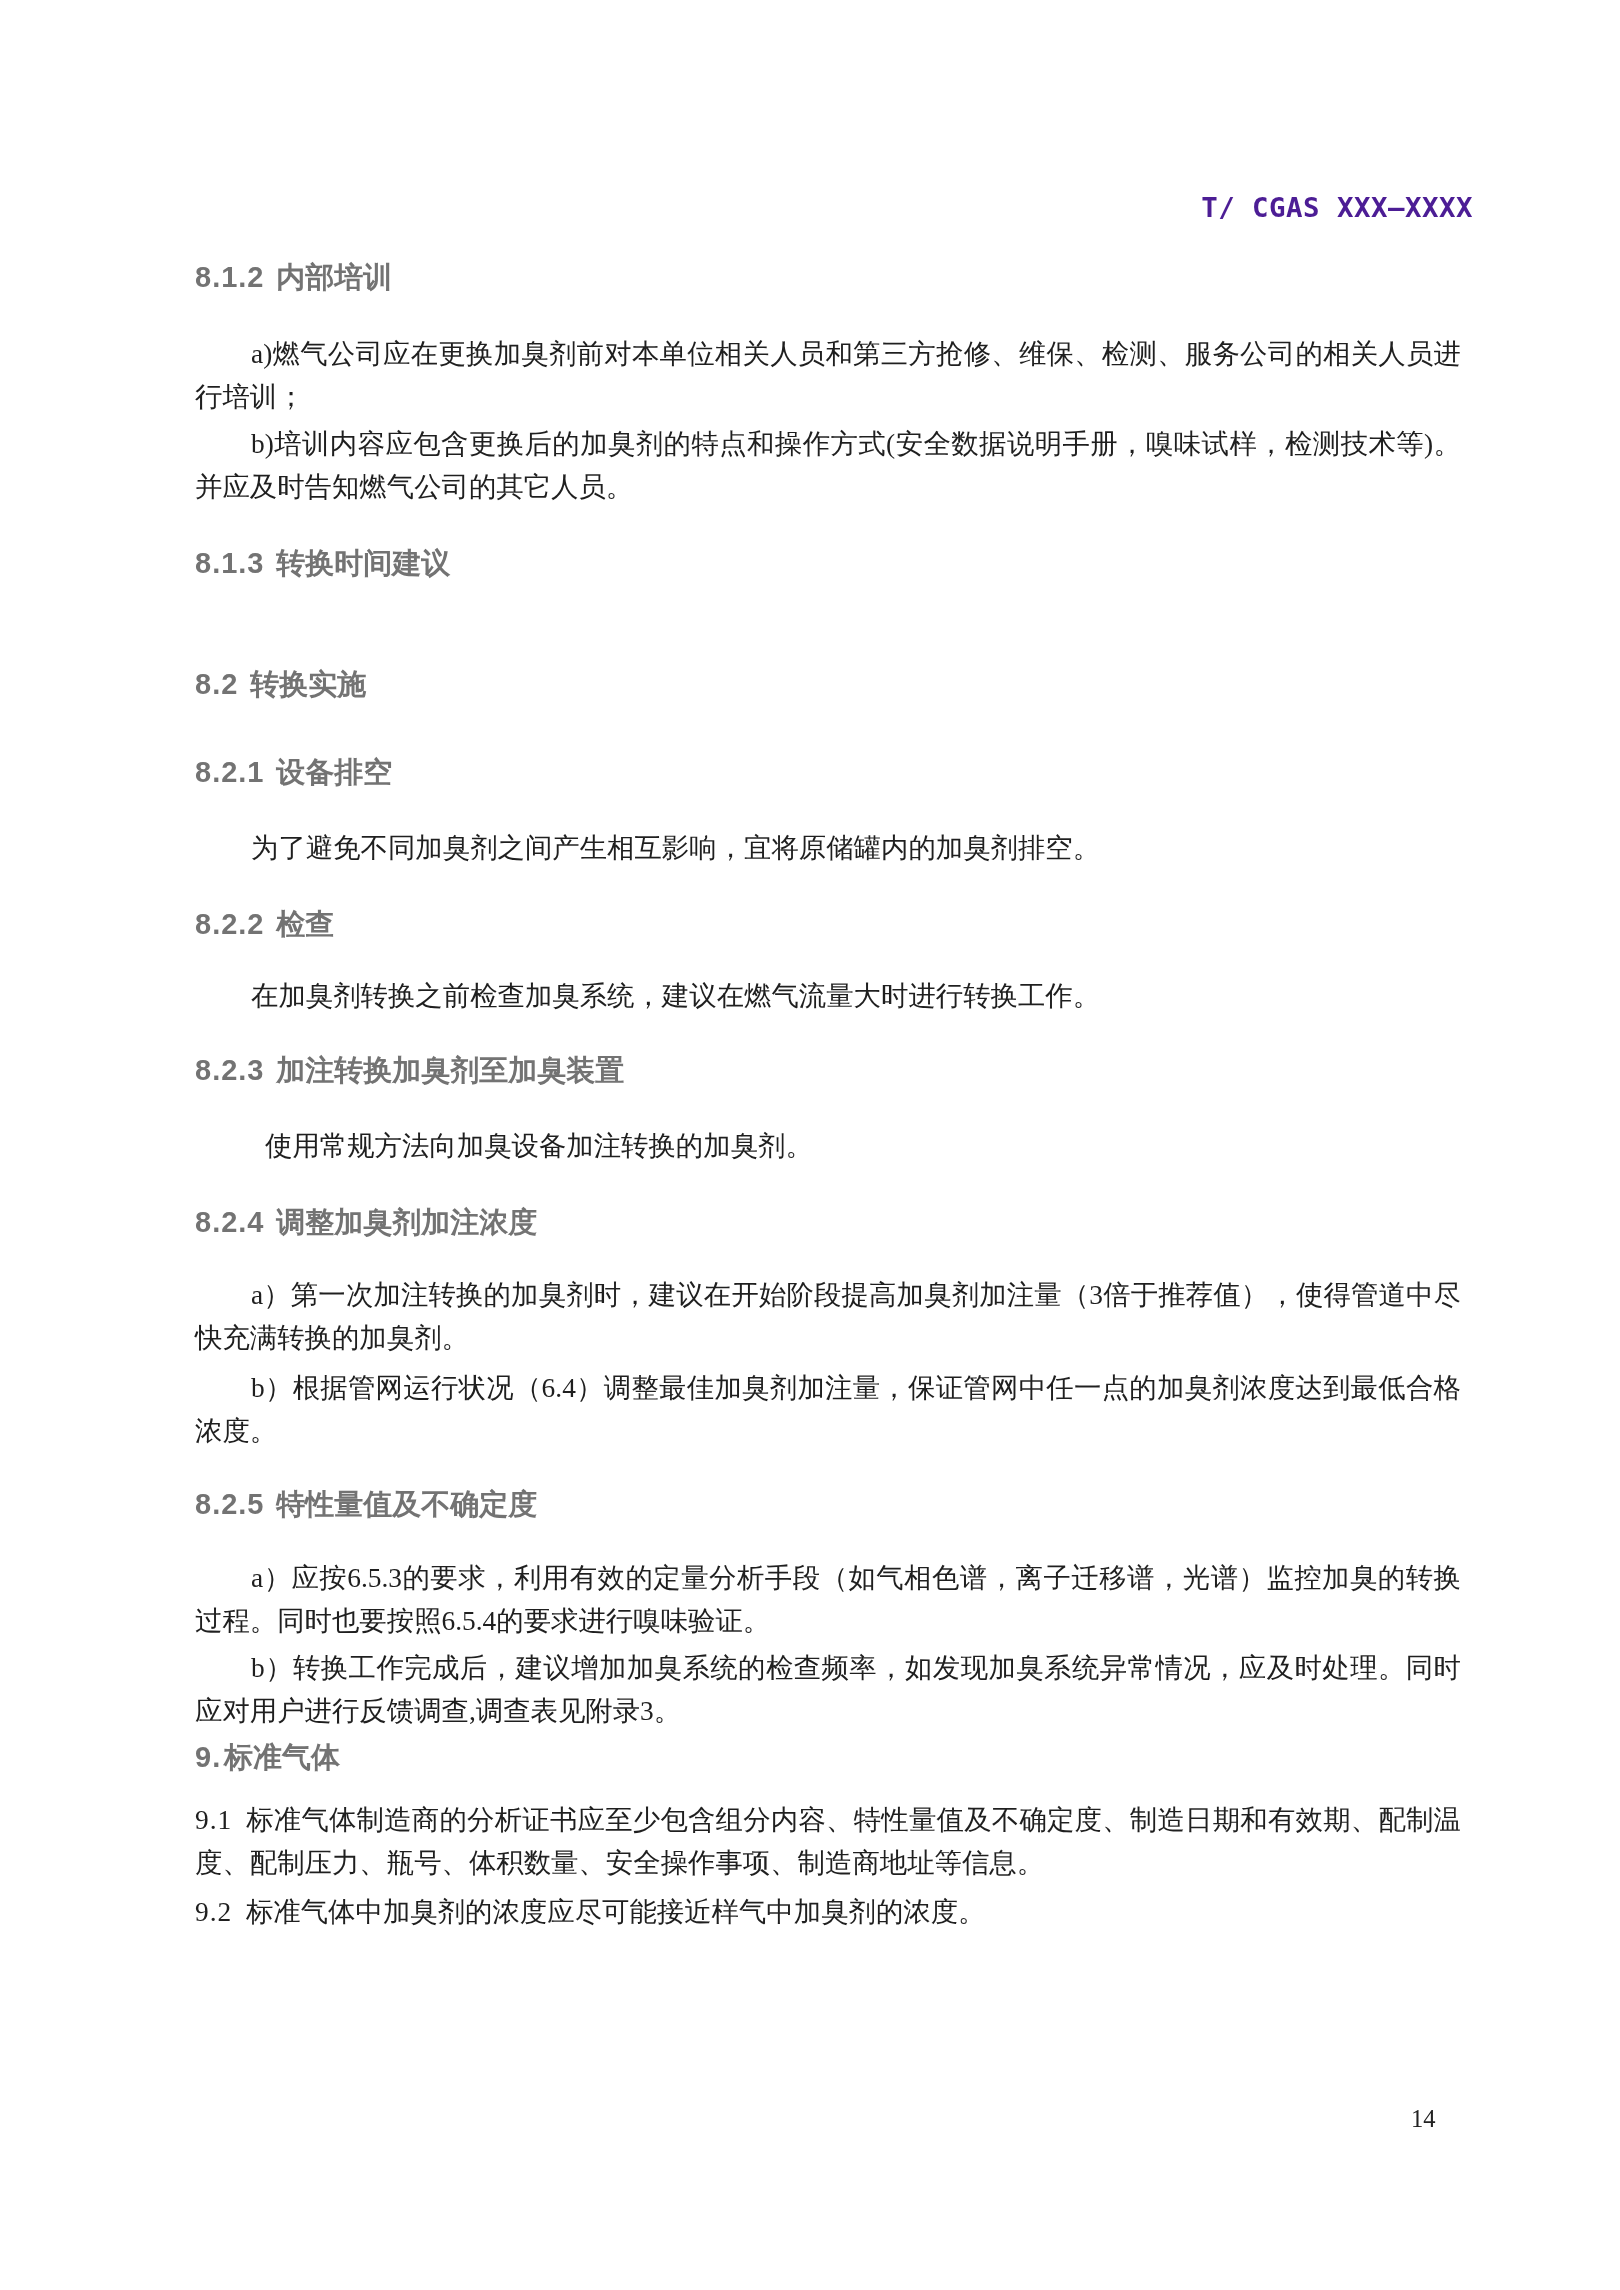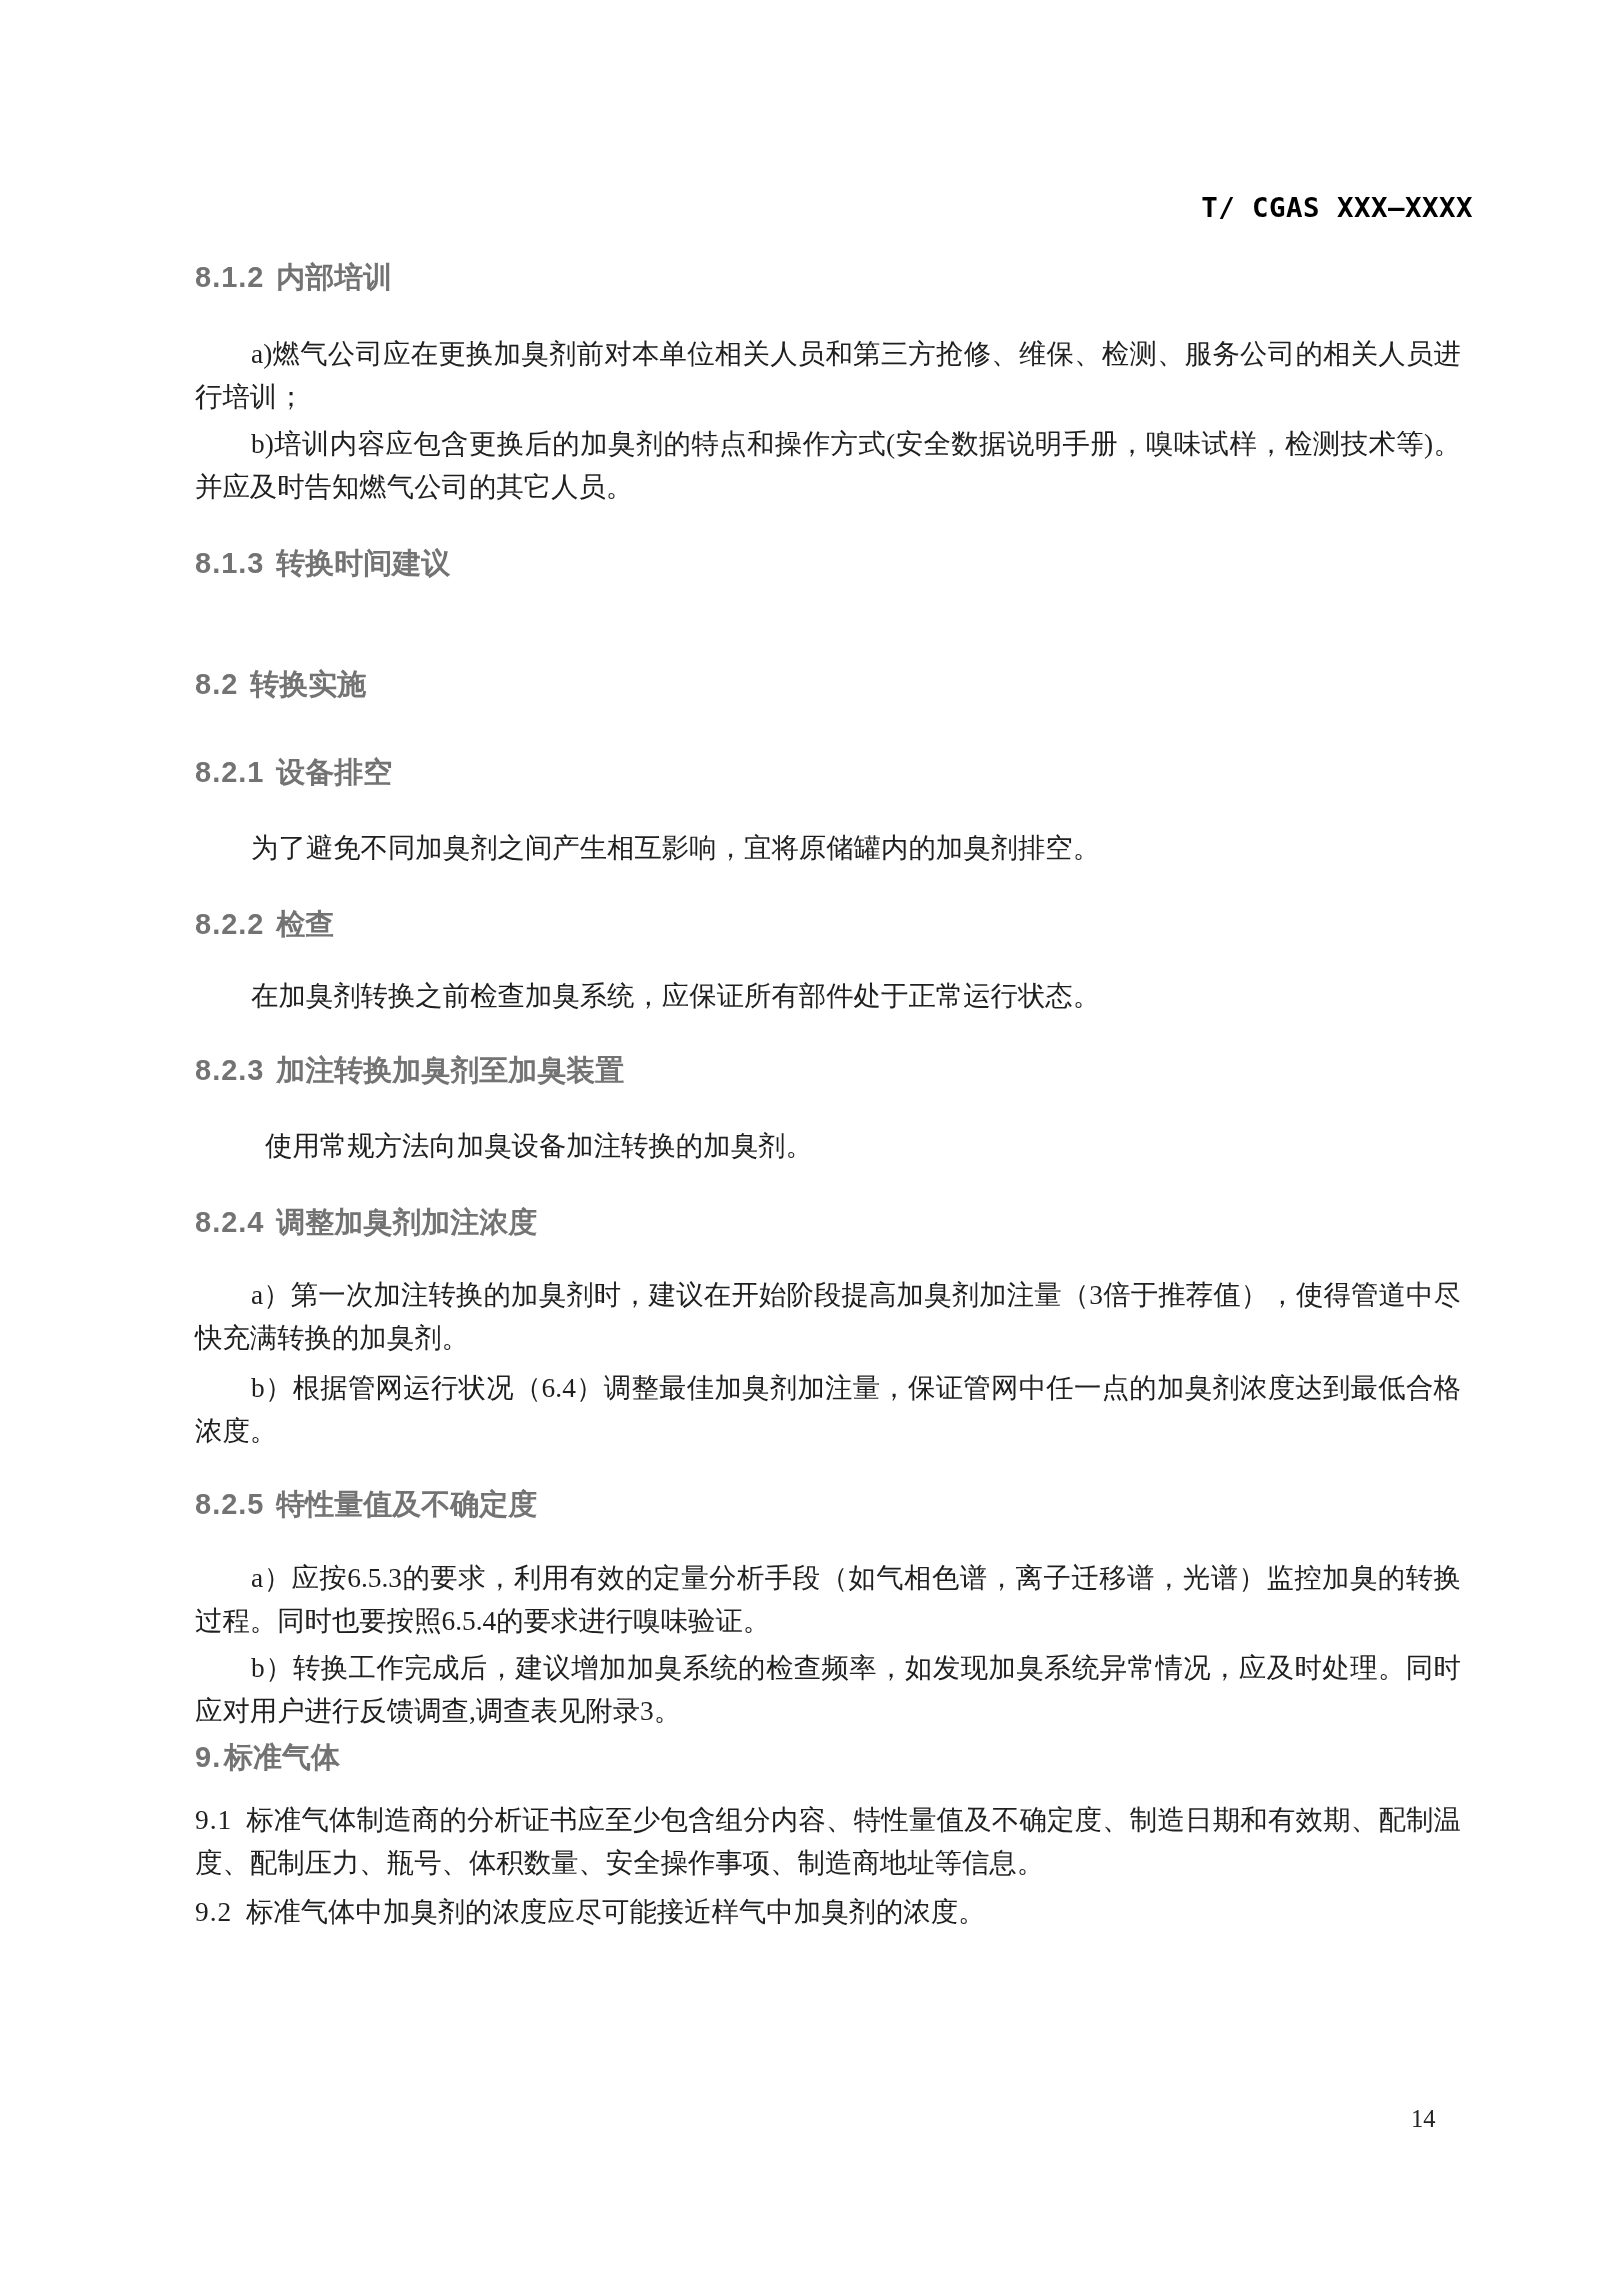--- a/index.html
+++ b/index.html
@@ -11,21 +11,21 @@
     font-family:"Liberation Serif","DejaVu Serif",serif;
     overflow:hidden;
   }
   .doc-code{
     position:absolute;
     top:192px;right:147px;
     font-family:"DejaVu Sans Mono","Liberation Mono",monospace;
     font-size:27.4px;
     font-weight:600;
     letter-spacing:0.5px;
-    color:#000000;
+    color:#4c1d95;
     white-space:nowrap;
   }
   .h{
     position:absolute;left:195px;
     font-family:"Liberation Sans","DejaVu Sans",sans-serif;
     font-weight:700;
     font-size:29px;
     line-height:33px;
     color:#737373;
     white-space:nowrap;
@@ -75,21 +75,21 @@
   <div class="h" style="top:756px">
     <span class="hnum">8.2.1</span><span>设备排空</span>
   </div>
 
   <div class="p ind" style="top:827px">为了避免不同加臭剂之间产生相互影响，宜将原储罐内的加臭剂排空。</div>
 
   <div class="h" style="top:908px">
     <span class="hnum">8.2.2</span><span>检查</span>
   </div>
 
-  <div class="p ind" style="top:975px">在加臭剂转换之前检查加臭系统，应保证所有部件处于正常运行状态。</div>
+  <div class="p ind" style="top:975px">在加臭剂转换之前检查加臭系统，建议在燃气流量大时进行转换工作。</div>
 
   <div class="h" style="top:1054px">
     <span class="hnum">8.2.3</span><span>加注转换加臭剂至加臭装置</span>
   </div>
 
   <div class="p ind25" style="top:1125px">使用常规方法向加臭设备加注转换的加臭剂。</div>
 
   <div class="h" style="top:1206px">
     <span class="hnum">8.2.4</span><span>调整加臭剂加注浓度</span>
   </div>

